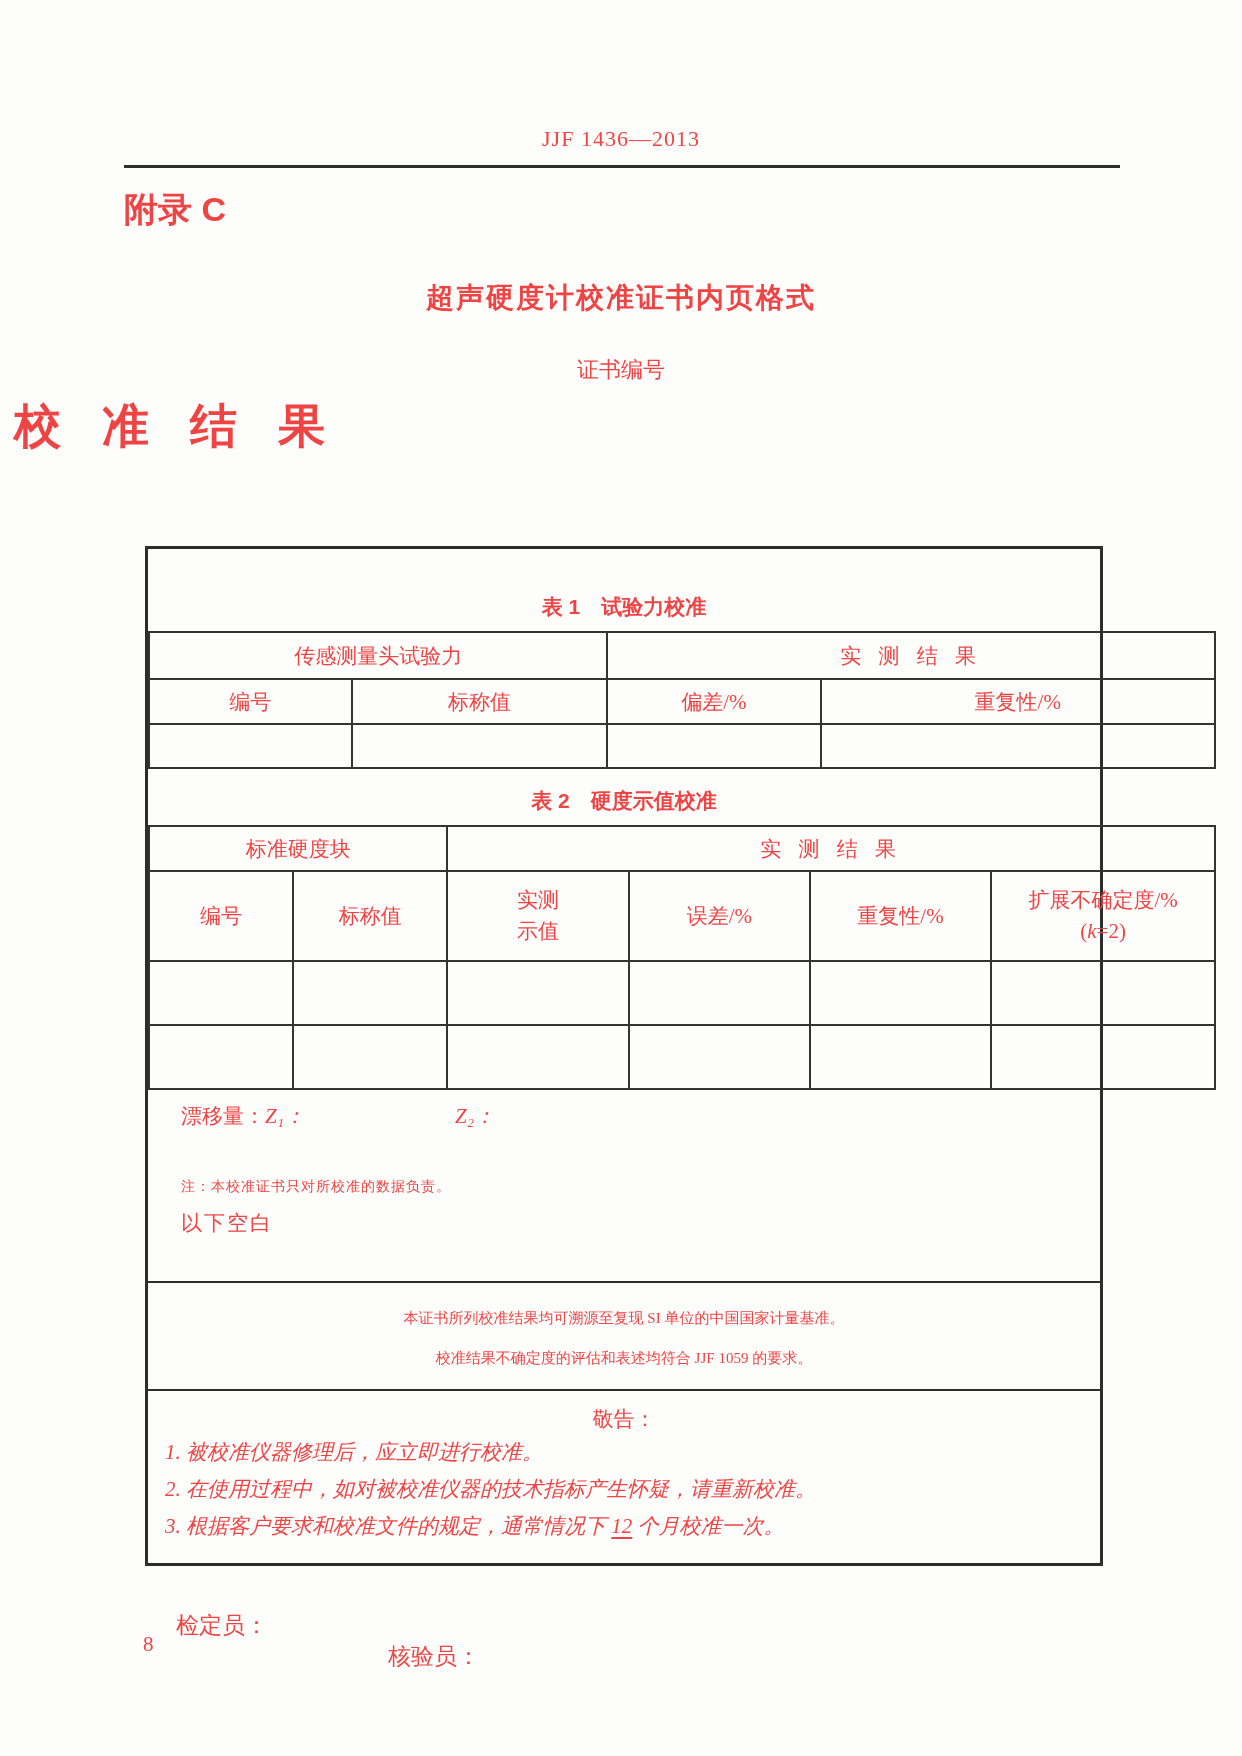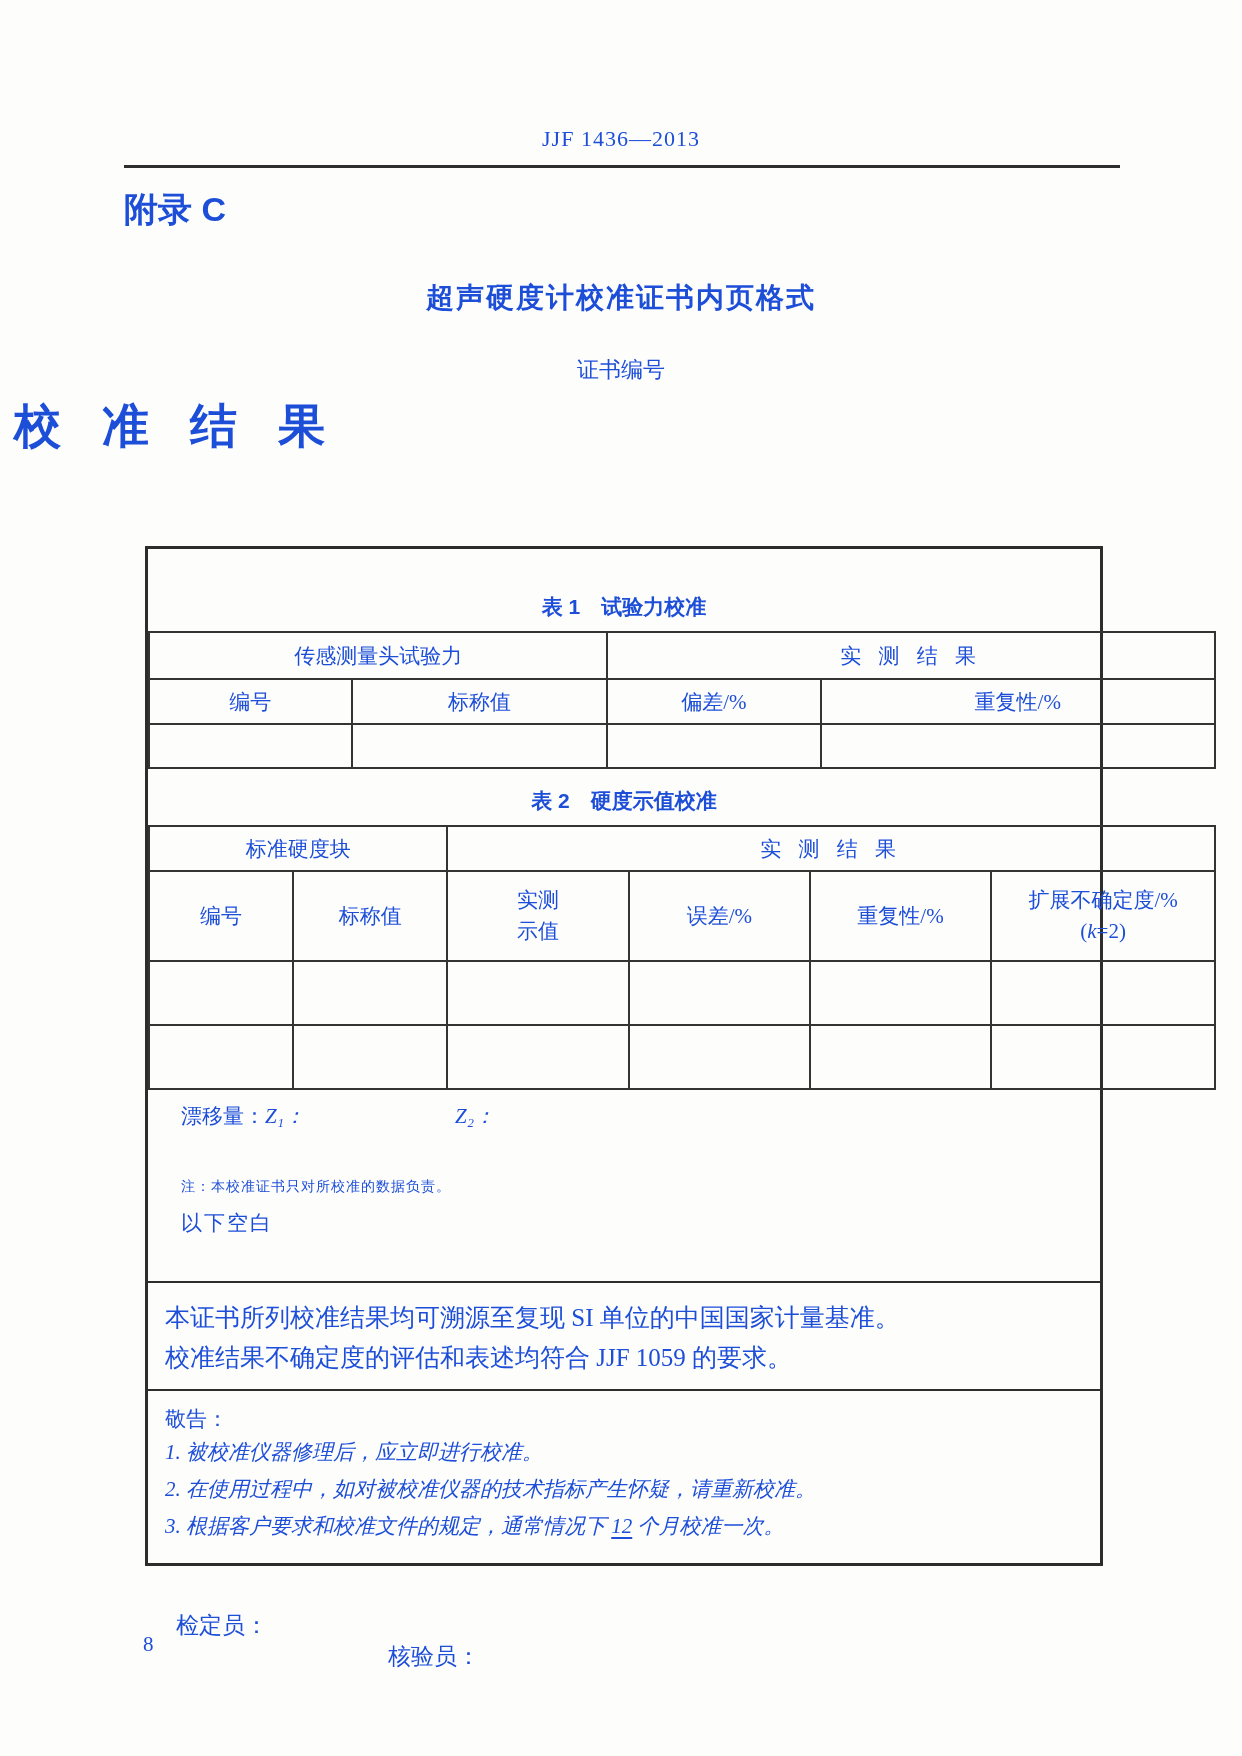--- a/index.html
+++ b/index.html
@@ -1,21 +1,21 @@
 <!DOCTYPE html>
 <html><head>
 <meta charset="utf-8">
 <style>
   * { margin:0; padding:0; box-sizing:border-box; }
   html,body { background:#e8e8e8; }
   .page {
     position:relative;
     width:1242px; height:1756px;
     background:#fdfdfc;
-    color:#1d4ed8;
+    color:#ef4444;
     font-family:"Liberation Serif", serif;
     overflow:hidden;
   }
   .doc-number {
     padding-top:126px;
     text-align:center;
     font-size:22px;
     letter-spacing:1px;
   }
   .top-rule {
@@ -102,25 +102,26 @@
     font-size:21px;
     letter-spacing:2px;
   }
   .box-divider {
     border-top:2px solid #2d2d2d;
     height:0;
   }
   .box-divider.first { margin-top:44px; }
   .statements {
     padding:15px 17px 11px;
-    font-size:25px;
+    font-size:15px;
+    text-align:center;
   }
   .statements .line { line-height:40px; }
   .notice { padding:13px 17px 10px; font-size:21px; }
-  .notice .title { line-height:30px; }
+  .notice .title { line-height:30px;text-align:center; }
   .notice .item  { line-height:37px;font-style:italic; }
   .u { text-decoration:underline; text-underline-offset:4px; }
   .signatures {
     margin:44px 0 0 176px;
     font-size:23px;
     display:flex;
     flex-direction:column;
   }
   .sig-checker { margin-left:212px; }
   .page-number {

